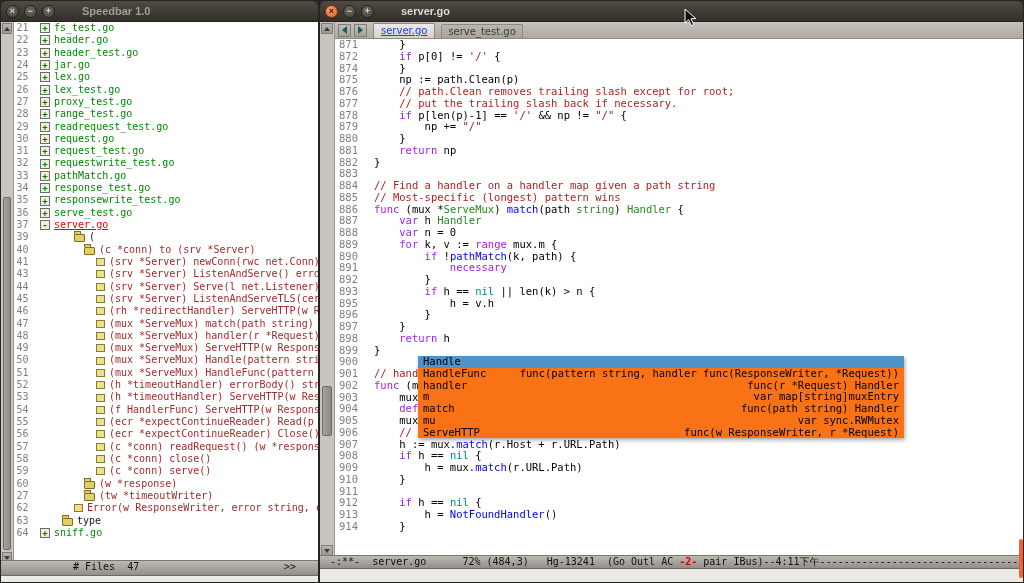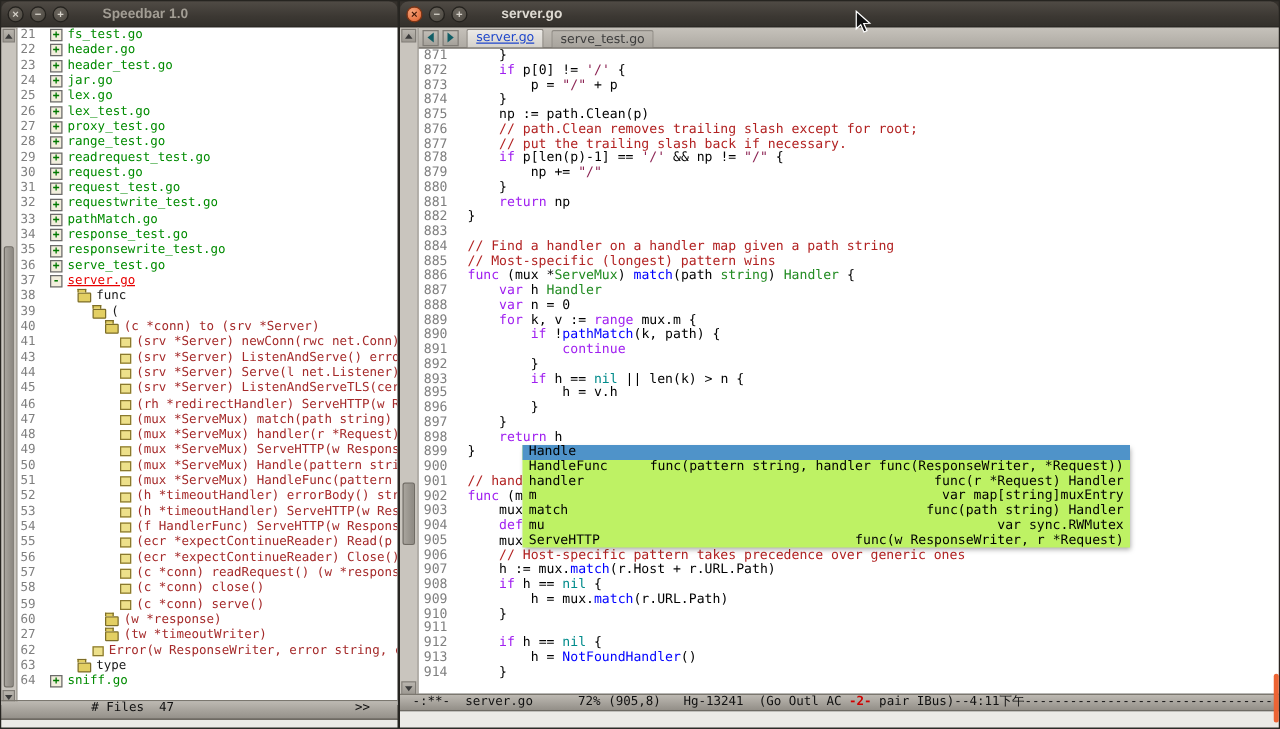--- a/index.html
+++ b/index.html
@@ -49,21 +49,21 @@
 .tab.inactive{color:#3c3c3c;background:linear-gradient(#bab6af,#a8a49d);border:1px solid #8d8983;border-bottom:none;align-self:flex-end;height:14px;line-height:13px;padding:0 6px;border-radius:2px 2px 0 0}
 
 #ed-content{position:absolute;left:15px;top:38px;right:0;bottom:27px;background:#fff;overflow:hidden}
 #code-lines{padding-left:4px}
 .cl{height:11.75px;line-height:11.75px;font-size:10.5px;white-space:pre;display:flex}
 .ln{width:24px;text-align:left;color:#7f7f7f;flex:none;margin-right:11px}
 .ct{white-space:pre}
 .c-d{color:#000}.c-k{color:#a020f0}.c-c{color:#b22222}.c-s{color:#8b2252}.c-t{color:#228b22}.c-f{color:#0000ff}.c-n{color:#008b8b}
 .cursor{display:inline-block;width:6px;height:10px;background:#000;margin-bottom:-1px}
 
-#ac-popup{position:absolute;left:83px;top:317px;width:486px;background:#bef264;box-shadow:1px 2px 4px rgba(0,0,0,.35);font-size:10.5px}
+#ac-popup{position:absolute;left:83px;top:317px;width:486px;background:#f97316;box-shadow:1px 2px 4px rgba(0,0,0,.35);font-size:10.5px}
 .pp-row{display:flex;justify-content:space-between;height:11.75px;line-height:11.75px;padding:0 5px;white-space:pre;color:#000}
 .pp-row.sel{background:#4f93c9}
 
 .modeline{position:absolute;left:0;right:0;background:linear-gradient(#bdb9b2,#938f88);border-top:1px solid #7b776f;border-bottom:1px solid #6e6a63;font-size:10px;color:#111;white-space:pre;overflow:hidden}
 #ed-modeline{bottom:13px;height:14px;line-height:12px;padding-left:10px}
 #sb-modeline{bottom:6px;height:16px;line-height:12px;display:flex;justify-content:space-between;padding-left:72px;padding-right:22px}
 .ml-red{color:#d00000;font-weight:bold}
 .echo{position:absolute;left:0;right:0;background:#eceae6}
 #sb-echo{bottom:0;height:6px}
 #ed-echo{bottom:0;height:13px}
@@ -152,24 +152,20 @@
       </div>
       <div class="sb-row">
         <span class="sb-num">36</span>
         <span class="sb-body lvl0"><span class="sb-box">+</span><span class="sb-label file">serve_test.go</span></span>
       </div>
       <div class="sb-row">
         <span class="sb-num">37</span>
         <span class="sb-body lvl0"><span class="sb-box">-</span><span class="sb-label sel">server.go</span></span>
       </div>
       <div class="sb-row">
-        <span class="sb-num">38</span>
-        <span class="sb-body lvl1"><span class="sb-folder"></span><span class="sb-label grp">func</span></span>
-      </div>
-      <div class="sb-row">
         <span class="sb-num">39</span>
         <span class="sb-body lvl2"><span class="sb-folder"></span><span class="sb-label grp">(</span></span>
       </div>
       <div class="sb-row">
         <span class="sb-num">40</span>
         <span class="sb-body lvl3"><span class="sb-folder"></span><span class="sb-label tagc">(c *conn) to (srv *Server)</span></span>
       </div>
       <div class="sb-row">
         <span class="sb-num">41</span>
         <span class="sb-body lvl4"><span class="sb-tagicon"></span><span class="sb-label tagc">(srv *Server) newConn(rwc net.Conn) (c *conn, err error)</span></span>
@@ -293,39 +289,38 @@
     <span class="tab-nav">
         <i class="tri r"></i>
       </span>
     <span class="tab active">server.go</span>
     <span class="tab inactive">serve_test.go</span>
   </div>
   <div id="ed-content">
     <div id="code-lines">
         <div class="cl"><span class="ln">871</span><span class="ct"><span class="c-d">    }</span></span></div>
         <div class="cl"><span class="ln">872</span><span class="ct"><span class="c-d">    </span><span class="c-k">if</span><span class="c-d"> p[0] != </span><span class="c-s">'/'</span><span class="c-d"> {</span></span></div>
-        <div class="cl"><span class="ln">873</span><span class="ct"><span class="c-d">        p = </span><span class="c-s">"/"</span><span class="c-d"> + p</span></span></div>
         <div class="cl"><span class="ln">874</span><span class="ct"><span class="c-d">    }</span></span></div>
         <div class="cl"><span class="ln">875</span><span class="ct"><span class="c-d">    np := path.Clean(p)</span></span></div>
         <div class="cl"><span class="ln">876</span><span class="ct"><span class="c-c">    // path.Clean removes trailing slash except for root;</span></span></div>
         <div class="cl"><span class="ln">877</span><span class="ct"><span class="c-c">    // put the trailing slash back if necessary.</span></span></div>
         <div class="cl"><span class="ln">878</span><span class="ct"><span class="c-d">    </span><span class="c-k">if</span><span class="c-d"> p[len(p)-1] == </span><span class="c-s">'/'</span><span class="c-d"> &amp;&amp; np != </span><span class="c-s">"/"</span><span class="c-d"> {</span></span></div>
         <div class="cl"><span class="ln">879</span><span class="ct"><span class="c-d">        np += </span><span class="c-s">"/"</span></span></div>
         <div class="cl"><span class="ln">880</span><span class="ct"><span class="c-d">    }</span></span></div>
         <div class="cl"><span class="ln">881</span><span class="ct"><span class="c-d">    </span><span class="c-k">return</span><span class="c-d"> np</span></span></div>
         <div class="cl"><span class="ln">882</span><span class="ct"><span class="c-d">}</span></span></div>
         <div class="cl"><span class="ln">883</span><span class="ct"></span></div>
         <div class="cl"><span class="ln">884</span><span class="ct"><span class="c-c">// Find a handler on a handler map given a path string</span></span></div>
         <div class="cl"><span class="ln">885</span><span class="ct"><span class="c-c">// Most-specific (longest) pattern wins</span></span></div>
         <div class="cl"><span class="ln">886</span><span class="ct"><span class="c-k">func</span><span class="c-d"> (mux *</span><span class="c-t">ServeMux</span><span class="c-d">) </span><span class="c-f">match</span><span class="c-d">(path </span><span class="c-t">string</span><span class="c-d">) </span><span class="c-t">Handler</span><span class="c-d"> {</span></span></div>
         <div class="cl"><span class="ln">887</span><span class="ct"><span class="c-d">    </span><span class="c-k">var</span><span class="c-d"> h </span><span class="c-t">Handler</span></span></div>
         <div class="cl"><span class="ln">888</span><span class="ct"><span class="c-d">    </span><span class="c-k">var</span><span class="c-d"> n = 0</span></span></div>
         <div class="cl"><span class="ln">889</span><span class="ct"><span class="c-d">    </span><span class="c-k">for</span><span class="c-d"> k, v := </span><span class="c-k">range</span><span class="c-d"> mux.m {</span></span></div>
         <div class="cl"><span class="ln">890</span><span class="ct"><span class="c-d">        </span><span class="c-k">if</span><span class="c-d"> !</span><span class="c-f">pathMatch</span><span class="c-d">(k, path) {</span></span></div>
-        <div class="cl"><span class="ln">891</span><span class="ct"><span class="c-d">            </span><span class="c-k">continue</span></span></div>
+        <div class="cl"><span class="ln">891</span><span class="ct"><span class="c-d">            </span><span class="c-k">necessary</span></span></div>
         <div class="cl"><span class="ln">892</span><span class="ct"><span class="c-d">        }</span></span></div>
         <div class="cl"><span class="ln">893</span><span class="ct"><span class="c-d">        </span><span class="c-k">if</span><span class="c-d"> h == </span><span class="c-n">nil</span><span class="c-d"> || len(k) &gt; n {</span></span></div>
         <div class="cl"><span class="ln">895</span><span class="ct"><span class="c-d">            h = v.h</span></span></div>
         <div class="cl"><span class="ln">896</span><span class="ct"><span class="c-d">        }</span></span></div>
         <div class="cl"><span class="ln">897</span><span class="ct"><span class="c-d">    }</span></span></div>
         <div class="cl"><span class="ln">898</span><span class="ct"><span class="c-d">    </span><span class="c-k">return</span><span class="c-d"> h</span></span></div>
         <div class="cl"><span class="ln">899</span><span class="ct"><span class="c-d">}</span></span></div>
         <div class="cl"><span class="ln">900</span><span class="ct"></span></div>
         <div class="cl"><span class="ln">901</span><span class="ct"><span class="c-c">// handler returns the handler to use for the request.</span></span></div>
         <div class="cl"><span class="ln">902</span><span class="ct"><span class="c-k">func</span><span class="c-d"> (mux *</span><span class="c-t">ServeMux</span><span class="c-d">) </span><span class="c-f">ServeHTTP</span><span class="c-d">(w </span><span class="c-t">ResponseWriter</span><span class="c-d">, r *</span><span class="c-t">Request</span><span class="c-d">) {</span></span></div>
@@ -345,21 +340,21 @@
     <div id="ac-popup">
         <div class="pp-row sel"><span class="pp-name">Handle</span></div>
         <div class="pp-row"><span class="pp-name">HandleFunc</span><span class="pp-ann">func(pattern string, handler func(ResponseWriter, *Request))</span></div>
         <div class="pp-row"><span class="pp-name">handler</span><span class="pp-ann">func(r *Request) Handler</span></div>
         <div class="pp-row"><span class="pp-name">m</span><span class="pp-ann">var map[string]muxEntry</span></div>
         <div class="pp-row"><span class="pp-name">match</span><span class="pp-ann">func(path string) Handler</span></div>
         <div class="pp-row"><span class="pp-name">mu</span><span class="pp-ann">var sync.RWMutex</span></div>
         <div class="pp-row"><span class="pp-name">ServeHTTP</span><span class="pp-ann">func(w ResponseWriter, r *Request)</span></div>
       </div>
   </div>
-  <div class="modeline" id="ed-modeline"><span id="ed-ml-text"><span>-:**-  server.go      72% (905,8)   Hg-13241  (Go Outl AC </span><span class="ml-red">-2-</span><span> pair IBus)--4:11下午------------------------------------------</span></span></div>
+  <div class="modeline" id="ed-modeline"><span id="ed-ml-text"><span>-:**-  server.go      72% (484,3)   Hg-13241  (Go Outl AC </span><span class="ml-red">-2-</span><span> pair IBus)--4:11下午------------------------------------------</span></span></div>
   <div class="echo" id="ed-echo"></div>
   <div id="overlay-thumb"></div>
 </div>
 
 <div id="mouse">
   <svg width="14" height="19">
       <polygon points="1,1 1,15 4.6,11.8 7.2,17.6 9.6,16.5 7,10.8 11.8,10.6" fill="#111" stroke="#fff" stroke-width="1"></polygon>
     </svg>
 </div>
 

